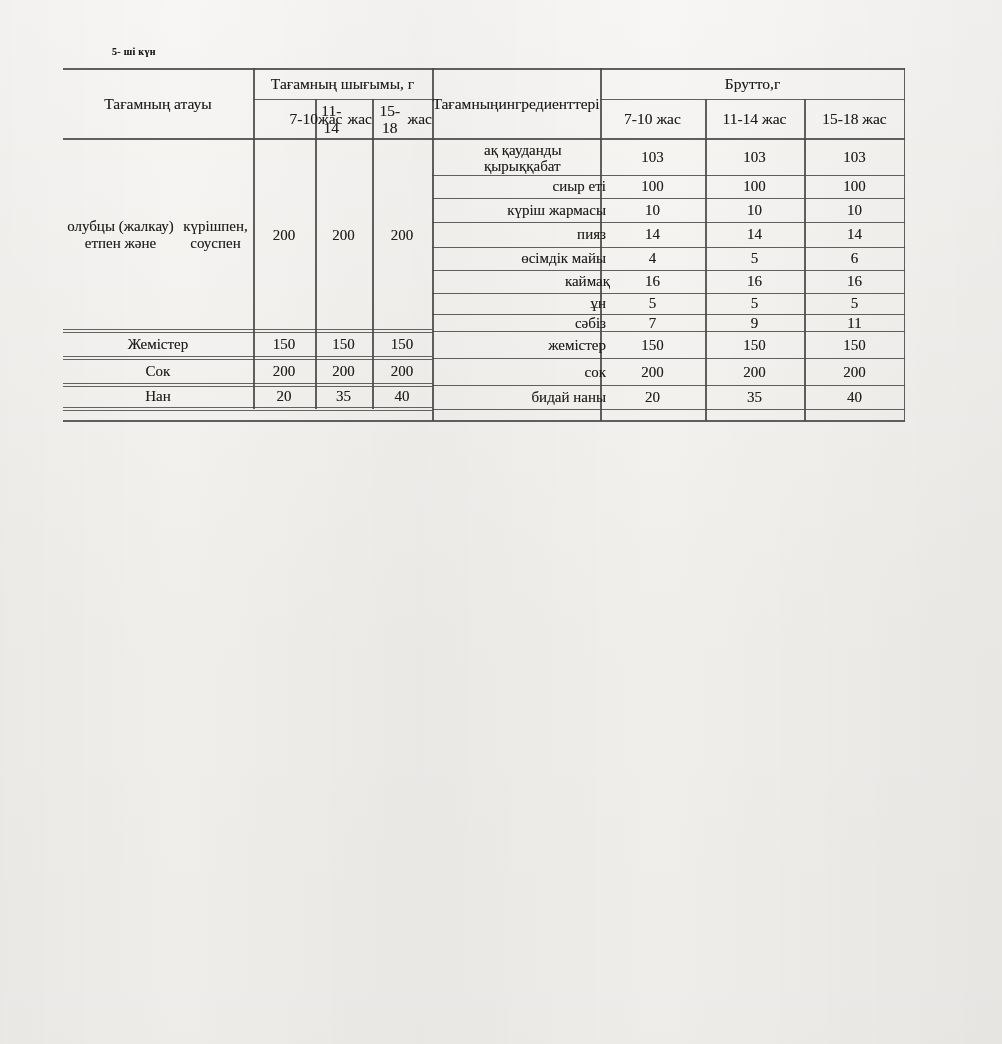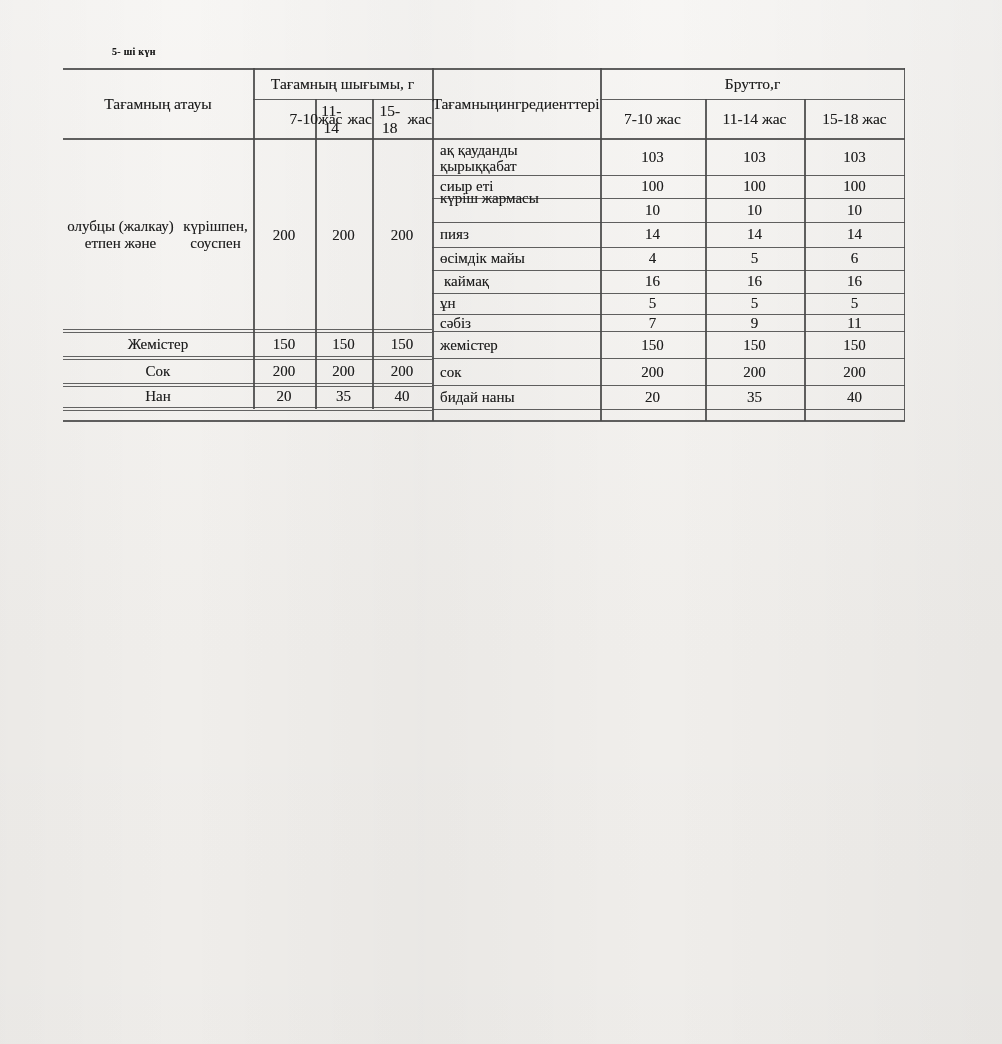--- a/index.html
+++ b/index.html
@@ -22,21 +22,21 @@
     letter-spacing:0.3px;
     text-shadow:0 0 0.5px rgba(28,28,28,0.55);
   }
   .cell{
     position:absolute;display:flex;align-items:center;justify-content:center;
     font-size:15px;color:#1e1e1e;text-align:center;line-height:17px;
     text-shadow:0 0 0.5px rgba(30,30,30,0.45);
     overflow:hidden;
   }
   .cell.hdr{font-size:15.5px;}
-  .cell.left{justify-content:flex-start;text-align:left;padding-left:6px;}
+  .cell.left{justify-content:flex-end;text-align:left;padding-left:6px;}
   .cell.col{flex-direction:row;}
   .hline,.vline{position:absolute;background:#4a4a4a;opacity:0.88;}
   .dline{
     position:absolute;height:4px;background:transparent;
     border-top:1.2px solid #4a4a4a;border-bottom:1.2px solid #4a4a4a;
     opacity:0.85;box-sizing:border-box;
   }
   .wrapnarrow{width:122px;}
 </style>
 </head>
@@ -133,21 +133,21 @@
   </div>
   <div class="cell" style="left:600px;top:140px;width:105px;height:35px;">103</div>
   <div class="cell" style="left:705px;top:140px;width:99px;height:35px;">103</div>
   <div class="cell" style="left:804px;top:140px;width:101px;height:35px;">103</div>
 
   <div class="cell left" style="left:434px;top:175px;width:166px;height:23px;">сиыр еті</div>
   <div class="cell" style="left:600px;top:175px;width:105px;height:23px;">100</div>
   <div class="cell" style="left:705px;top:175px;width:99px;height:23px;">100</div>
   <div class="cell" style="left:804px;top:175px;width:101px;height:23px;">100</div>
 
-  <div class="cell left" style="left:434px;top:186px;width:166px;height:24px;">күріш жармасы</div>
+  <div class="cell left" style="left:434px;top:198px;width:166px;height:24px;">күріш жармасы</div>
   <div class="cell" style="left:600px;top:198px;width:105px;height:24px;">10</div>
   <div class="cell" style="left:705px;top:198px;width:99px;height:24px;">10</div>
   <div class="cell" style="left:804px;top:198px;width:101px;height:24px;">10</div>
 
   <div class="cell left" style="left:434px;top:222px;width:166px;height:25px;">пияз</div>
   <div class="cell" style="left:600px;top:222px;width:105px;height:25px;">14</div>
   <div class="cell" style="left:705px;top:222px;width:99px;height:25px;">14</div>
   <div class="cell" style="left:804px;top:222px;width:101px;height:25px;">14</div>
 
   <div class="cell left" style="left:434px;top:247px;width:166px;height:23px;">өсімдік майы</div>

